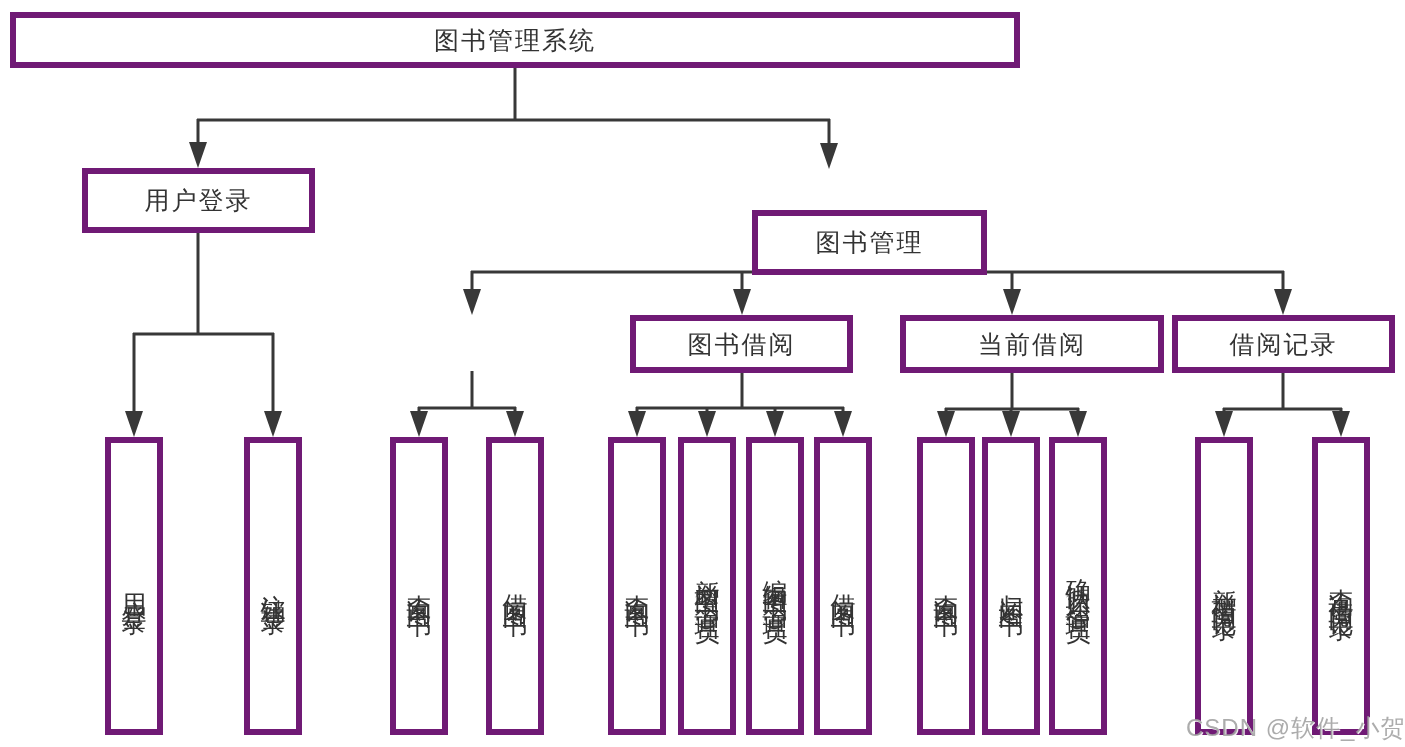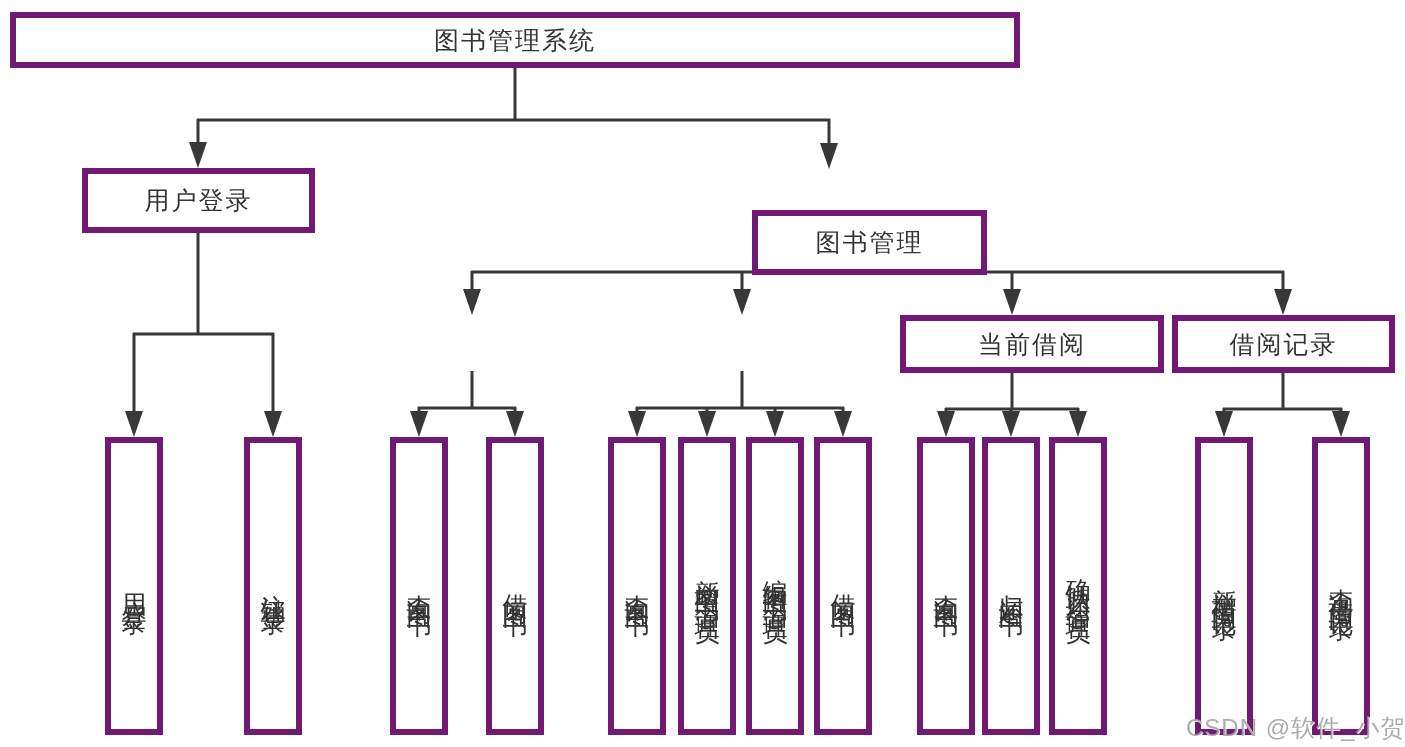--- a/index.html
+++ b/index.html
@@ -65,20 +65,23 @@
     <span>图书管理系统</span>
   </div>
 
   <div class="node h" style="left:82px;top:168px;width:233px;height:65px;">
     <span>用户登录</span>
   </div>
   <div class="node h" style="left:752px;top:168px;width:235px;height:65px;margin-top:42px;">
     <span>图书管理</span>
   </div>
 
+  <div class="node h" style="left:630px;top:315px;width:223px;height:58px;">
+    <span>图书借阅</span>
+  </div>
   <div class="node h" style="left:900px;top:315px;width:264px;height:58px;">
     <span>当前借阅</span>
   </div>
   <div class="node h" style="left:1172px;top:315px;width:223px;height:58px;">
     <span>借阅记录</span>
   </div>
 
   <div class="node v" style="left:105px;top:437px;width:58px;height:298px;">
     <span>用户登录</span>
   </div>

